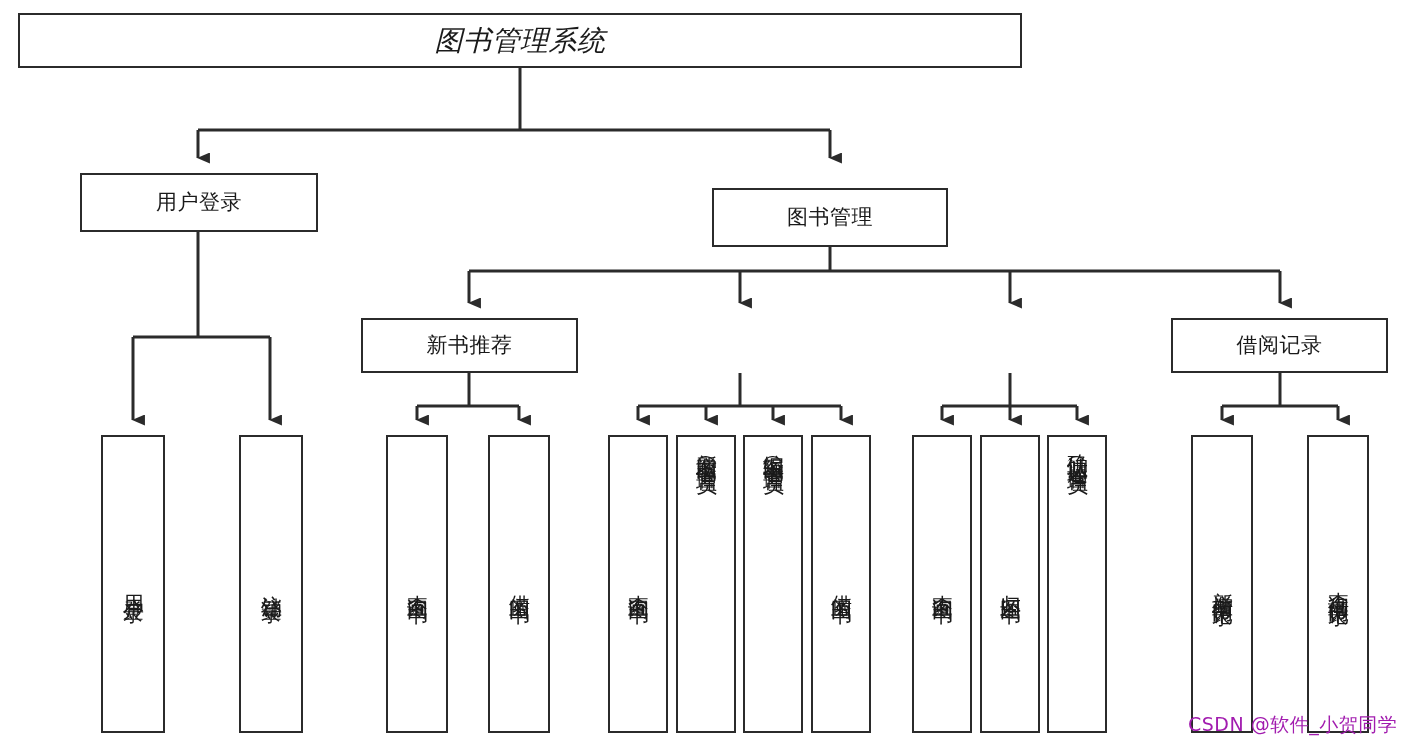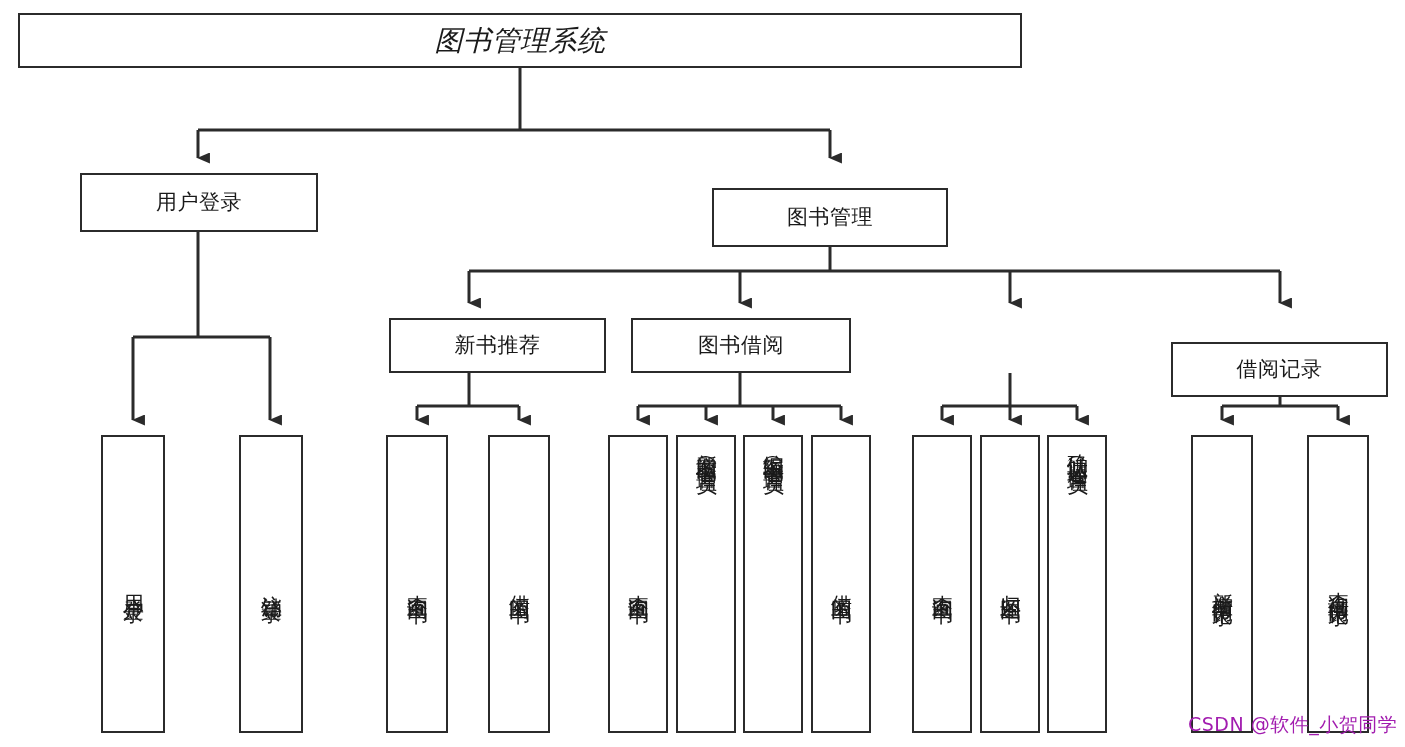--- a/index.html
+++ b/index.html
@@ -127,27 +127,24 @@
     <span class="label">图书管理系统</span>
   </div>
 
   <div class="node" style="left:80px; top:173px; width:238px; height:59px;">
     <span class="label">用户登录</span>
   </div>
   <div class="node" style="left:712px; top:173px; width:236px; height:59px;margin-top:15px;">
     <span class="label">图书管理</span>
   </div>
 
-  <div class="node" style="left:361px; top:318px; width:217px; height:55px;margin-left:28px;">
+  <div class="node" style="left:361px; top:318px; width:217px; height:55px;">
     <span class="label">新书推荐</span>
   </div>
-  <div class="node" style="left:631px; top:318px; width:220px; height:55px;">
-    <span class="label">图书借阅</span>
-  </div>
-  <div class="node" style="left:1171px; top:318px; width:217px; height:55px;margin-top:24px;">
+  <div class="node" style="left:1171px; top:318px; width:217px; height:55px;">
     <span class="label">借阅记录</span>
   </div>
 
   <div class="node leaf mid" style="left:101px; top:435px; width:64px; height:298px;">
     <span class="label">用户登录</span>
   </div>
   <div class="node leaf mid" style="left:239px; top:435px; width:64px; height:298px;">
     <span class="label">注销登录</span>
   </div>
 

